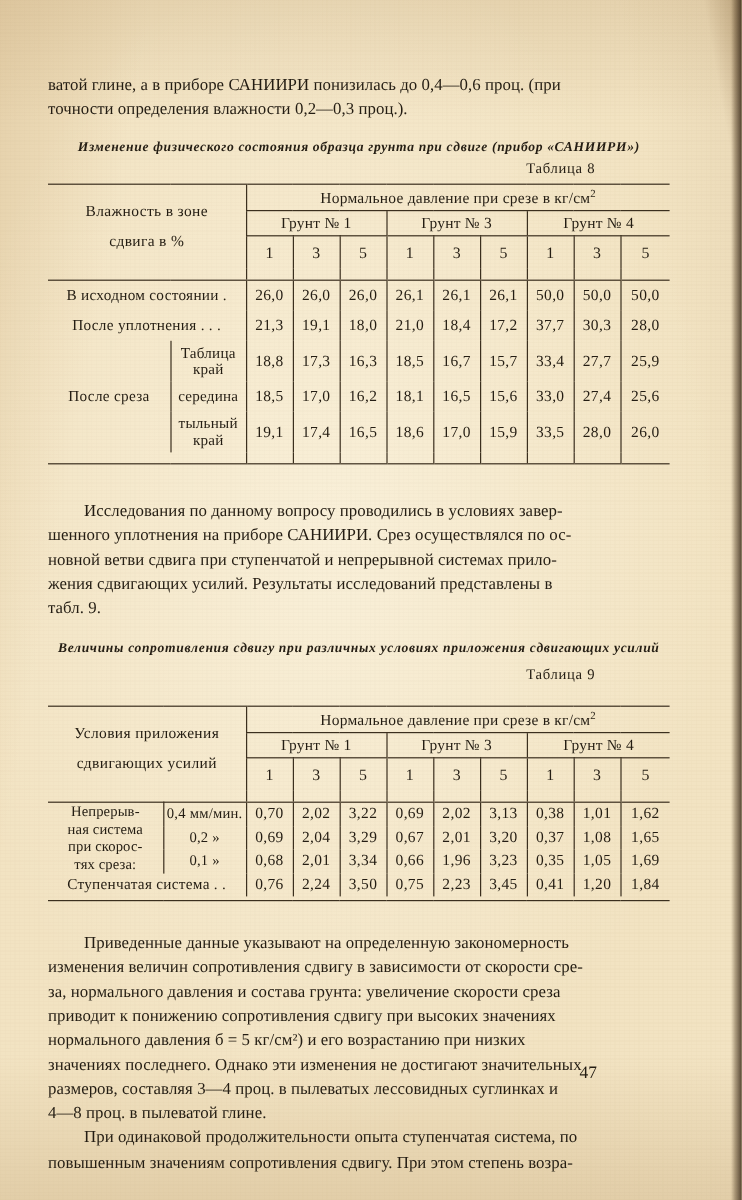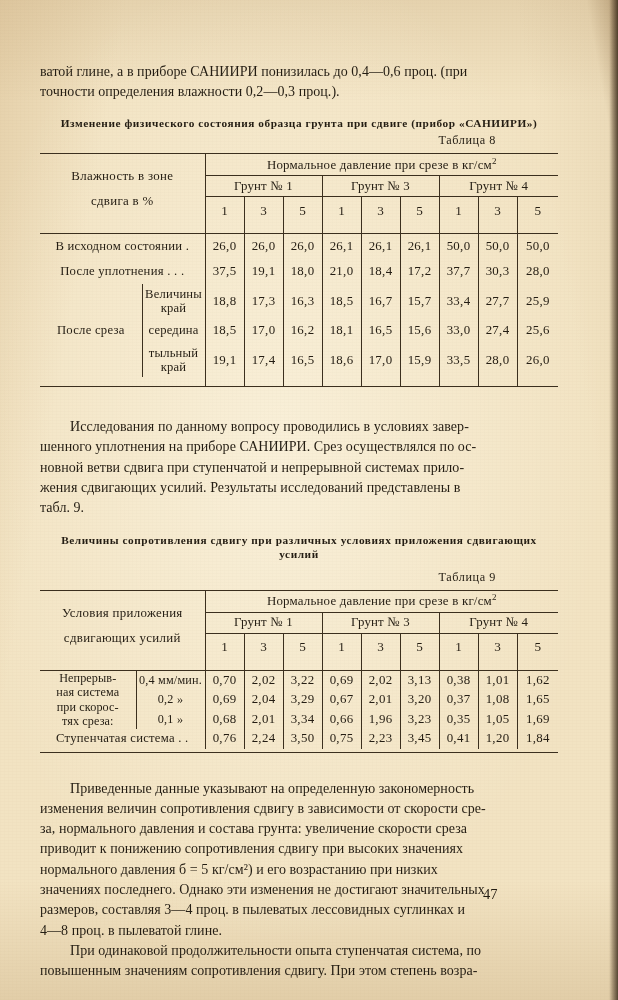--- a/index.html
+++ b/index.html
@@ -61,20 +61,21 @@
   }
   p.body .ln { display: block; }
 
   .caption {
     margin: 0;
     font-size: 11.3px;
     font-weight: bold;
     letter-spacing: 0.55px;
     text-align: center;
     line-height: 14.5px;
+    font-style: italic;
   }
   .tablenum {
     font-size: 12.2px;
     font-weight: normal;
     letter-spacing: 0.6px;
     text-align: right;
     margin: 0;
   }
 
   table.gt {
@@ -215,34 +216,34 @@
           <td class="num vl">26,0</td>
           <td class="num vl-h">26,1</td>
           <td class="num vl">26,1</td>
           <td class="num vl">26,1</td>
           <td class="num vl-h">50,0</td>
           <td class="num vl">50,0</td>
           <td class="num vl">50,0</td>
         </tr>
         <tr class="datarow">
           <td class="rowlabel" colspan="2">После уплотнения .  .  .</td>
-          <td class="num vl-h">37,5</td>
+          <td class="num vl-h">21,3</td>
           <td class="num vl">19,1</td>
           <td class="num vl">18,0</td>
           <td class="num vl-h">21,0</td>
           <td class="num vl">18,4</td>
           <td class="num vl">17,2</td>
           <td class="num vl-h">37,7</td>
           <td class="num vl">30,3</td>
           <td class="num vl">28,0</td>
         </tr>
         <tr class="datarow tall">
           <td class="merge-left" rowspan="3">После среза</td>
           <td class="vl edge-lbl">
-            <div>Величины</div>
+            <div>Таблица</div>
             <div>край</div>
           </td>
           <td class="num vl-h">18,8</td>
           <td class="num vl">17,3</td>
           <td class="num vl">16,3</td>
           <td class="num vl-h">18,5</td>
           <td class="num vl">16,7</td>
           <td class="num vl">15,7</td>
           <td class="num vl-h">33,4</td>
           <td class="num vl">27,7</td>
@@ -298,21 +299,21 @@
       <span class="ln">новной ветви сдвига при ступенчатой и непрерывной системах прило-</span>
       <span class="ln">жения сдвигающих усилий. Результаты  исследований представлены в</span>
       <span class="ln">табл. 9.</span>
     </p>
 
     <div style="height:14px"></div>
     <p class="caption">
       <span class="ln">Величины сопротивления сдвигу при различных условиях приложения</span>
       <span class="ln">сдвигающих усилий</span>
     </p>
-    <p class="tablenum" style="margin-top:8px; margin-bottom:5px; margin-right:62px;">Таблица  9</p>
+    <p class="tablenum" style="margin-top:8px; margin-bottom:18px; margin-right:62px;">Таблица  9</p>
 
     <table class="gt t9">
       <colgroup>
         <col style="width:96px">
           <col style="width:69px">
         <col style="width:39px">
           <col style="width:39px">
           <col style="width:39px">
         <col style="width:39px">
           <col style="width:39px">

